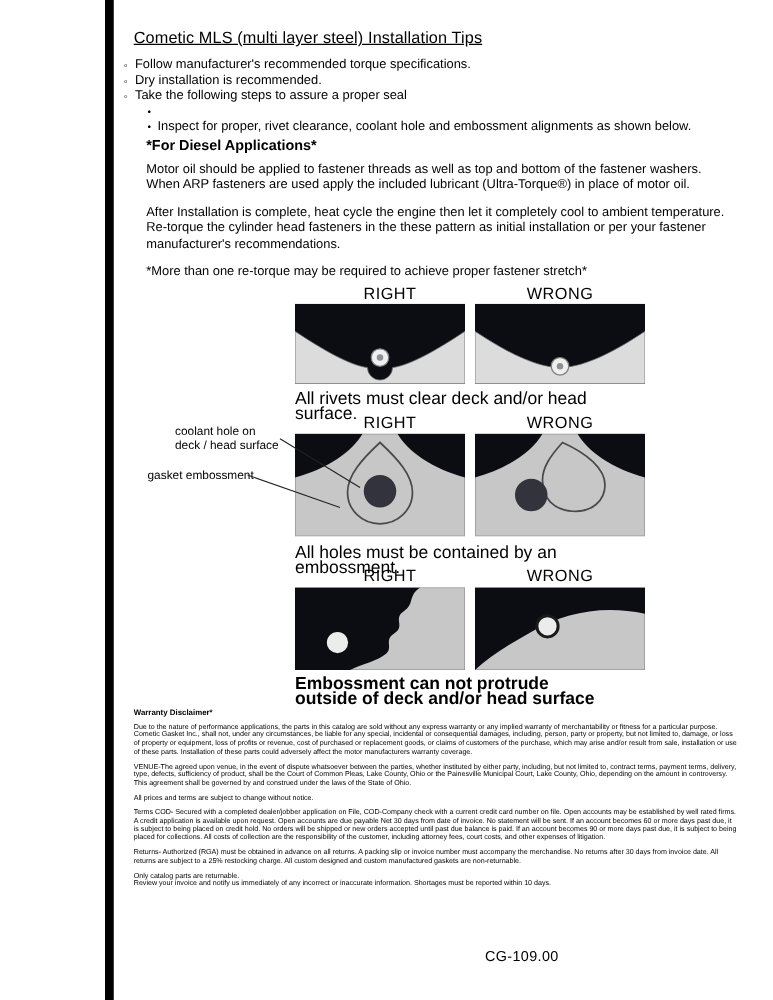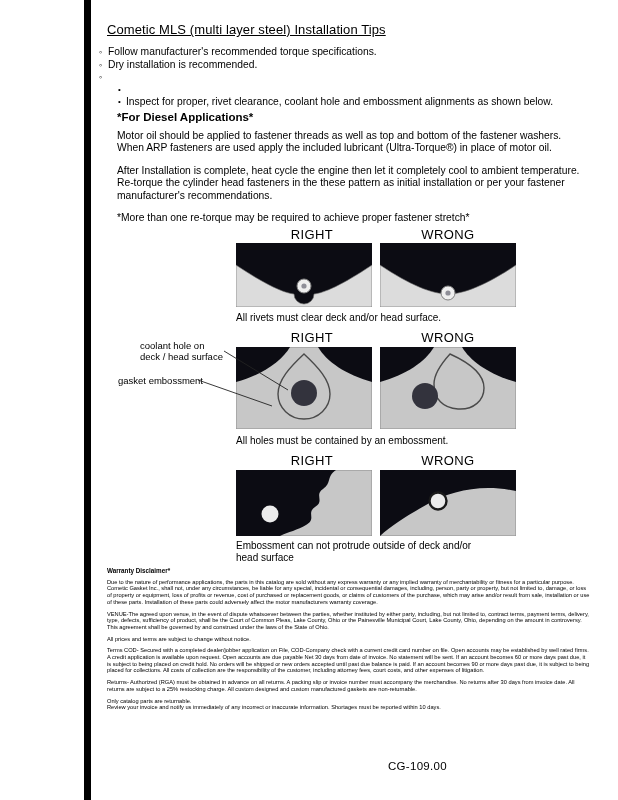--- a/index.html
+++ b/index.html
@@ -20,24 +20,24 @@
 
   .diesel-heading { font-size:11.5px; font-weight:bold; margin:2px 0 7px 18px; }
   .para { font-size:10.3px; line-height:12.6px; margin:0 0 10px 18px; width:466px; }
   .note { margin-bottom:0; }
 
   .diagrams { position:absolute; left:236px; top:227px; width:280px; height:346px; }
   .hdr-row { position:absolute; left:0; width:280px; display:flex; justify-content:flex-end; }
   .dg-header { width:136px; text-align:center; font-size:13px; letter-spacing:0.4px; }
   .panel-row { position:absolute; left:0; display:flex; gap:8px; }
   .panel { display:block; }
-  .dg-caption { position:absolute; left:0; font-size:10px; line-height:12px; }
+  .dg-caption { position:absolute; left:0; font-size:14px; line-height:12px; }
   .r1h{top:0} .r1p{top:16px} .r1c{top:85px}
   .r2h{top:103px} .r2p{top:120px} .r2c{top:208px}
-  .r3h{top:226px} .r3p{top:243px} .r3c{top:313px; width:240px;}
+  .r3h{top:226px} .r3p{top:243px} .r3c{top:313px; width:240px;font-weight:bold;}
 
   .callout { position:absolute; font-size:9.5px; line-height:11px; }
   .callout1 { left:-96px; top:113px; width:96px; }
   .callout2 { left:-118px; top:148px; width:96px; }
   .callout-lines { position:absolute; left:-120px; top:105px; width:220px; height:100px; pointer-events:none; }
 
   .fineprint { position:absolute; left:107px; top:568px; width:484px; font-size:5.7px; line-height:6.7px; color:#000; }
   .fp-heading { font-size:6.3px; font-weight:bold; margin-bottom:4px; }
   .fp-para { margin-bottom:5px; white-space:pre-line; }
 
@@ -55,20 +55,21 @@
     <div class="bullet-row">
       <span class="bullet-marker">◦</span>
       <span>Follow manufacturer's recommended torque specifications.</span>
     </div>
     <div class="bullet-row">
       <span class="bullet-marker">◦</span>
       <span>Dry installation is recommended.</span>
     </div>
     <div class="bullet-row">
       <span class="bullet-marker">◦</span>
+      <span>Take the following steps to assure a proper seal</span>
     </div>
     <div class="bullet-row sub">
       <span class="bullet-marker">•</span>
     </div>
     <div class="bullet-row sub">
       <span class="bullet-marker">•</span>
       <span>Inspect for proper, rivet clearance, coolant hole and embossment alignments as shown below.</span>
     </div>
 
     <h2 class="diesel-heading">*For Diesel Applications*</h2>

